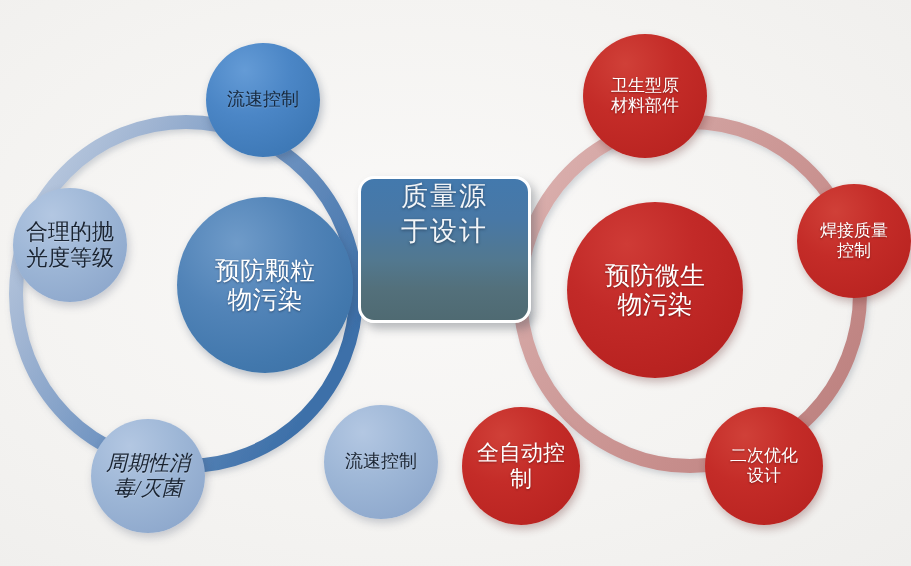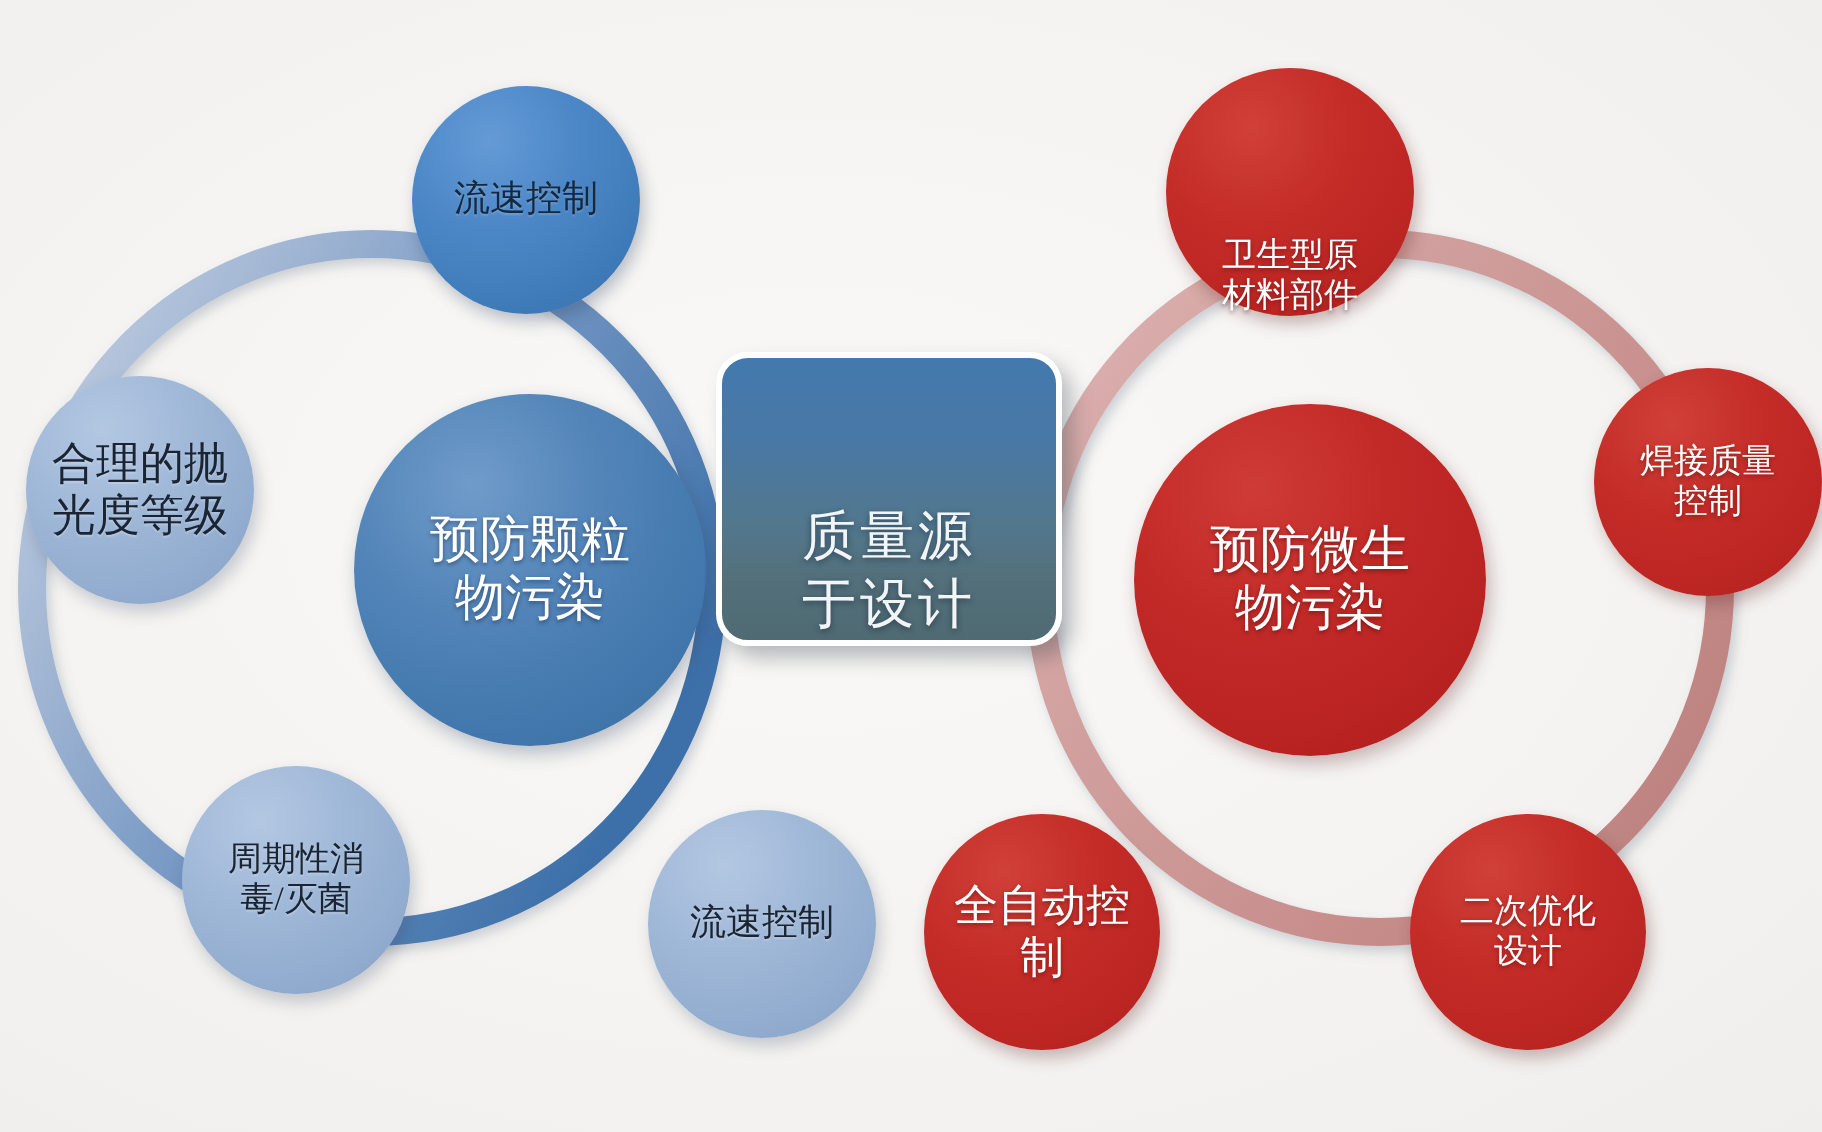--- a/index.html
+++ b/index.html
@@ -56,21 +56,21 @@
   .mid-red{
     background:radial-gradient(circle at 34% 24%, #d04038 0%, #c42c28 40%, #bb2522 75%, #b01f1e 100%);
     color:#ffffff;
     text-shadow:0 1px 2px rgba(70,12,12,.5);
     box-shadow:2px 4px 8px rgba(90,30,30,.30);
   }
 
   
   #center-card{
     position:absolute;
-    display:flex;align-items:flex-end;justify-content:center;
+    display:flex;align-items:flex-start;justify-content:center;
     border-radius:16px;
     background:linear-gradient(180deg,#4379ad 0%,#4878a6 28%,#52788f 58%,#53707b 78%,#4f6a72 100%);
     border:3px solid #ffffff;
     box-shadow:5px 6px 10px rgba(60,70,80,.35);
     color:#f2f5f8;
     text-align:center;
     line-height:1.28;
     letter-spacing:2px;
     text-shadow:0 1px 3px rgba(20,35,55,.6);
     white-space:pre-line;
@@ -103,24 +103,24 @@
     </defs>
 
     <ellipse id="ring-blue" fill="none" stroke="url(#gradBlueRing)" stroke-linecap="round" filter="url(#softShadow)" cx="186" cy="294" rx="170" ry="172" stroke-width="14"></ellipse>
     <ellipse id="ring-red" fill="none" stroke="url(#gradRedRing)" stroke-linecap="round" filter="url(#softShadow)" cx="690" cy="294" rx="170" ry="172" stroke-width="14"></ellipse>
   </svg>
 
   <div id="nodes">
       <div class="node mid-blue" style="left: 206px; top: 43px; width: 114px; height: 114px; font-size: 18px;"><span class="lbl">流速控制</span></div>
       <div class="node lt-blue" style="left: 13px; top: 188px; width: 114px; height: 114px; font-size: 22px;"><span class="lbl">合理的抛
 光度等级</span></div>
-      <div class="node lt-blue" style="left: 91px; top: 383px; width: 114px; height: 114px; font-size: 17px;"><span class="lbl">周期性消
+      <div class="node lt-blue" style="left: 91px; top: 419px; width: 114px; height: 114px; font-size: 21px; font-style: italic;"><span class="lbl">周期性消
 毒/灭菌</span></div>
       <div class="node lt-blue" style="left: 324px; top: 405px; width: 114px; height: 114px; font-size: 18px;"><span class="lbl">流速控制</span></div>
-      <div class="node mid-red" style="left: 583px; top: 34px; width: 124px; height: 124px; font-size: 17px; align-items: flex-end;"><span class="lbl">卫生型原
+      <div class="node mid-red" style="left: 583px; top: 34px; width: 124px; height: 124px; font-size: 17px;"><span class="lbl">卫生型原
 材料部件</span></div>
       <div class="node mid-red" style="left: 797px; top: 184px; width: 114px; height: 114px; font-size: 17px;"><span class="lbl">焊接质量
 控制</span></div>
       <div class="node mid-red" style="left: 462px; top: 407px; width: 118px; height: 118px; font-size: 22px;"><span class="lbl">全自动控
 制</span></div>
       <div class="node mid-red" style="left: 705px; top: 407px; width: 118px; height: 118px; font-size: 17px;"><span class="lbl">二次优化
 设计</span></div>
       <div class="node big-blue" style="left: 177px; top: 197px; width: 176px; height: 176px; font-size: 25px;"><span class="lbl">预防颗粒
 物污染</span></div>
       <div class="node big-red" style="left: 567px; top: 202px; width: 176px; height: 176px; font-size: 25px;"><span class="lbl">预防微生

